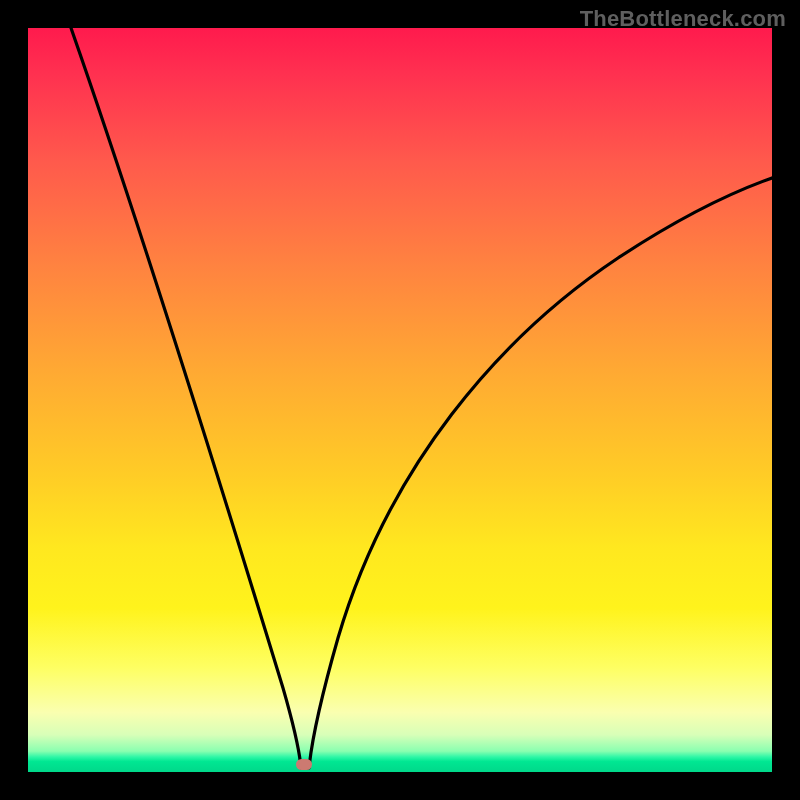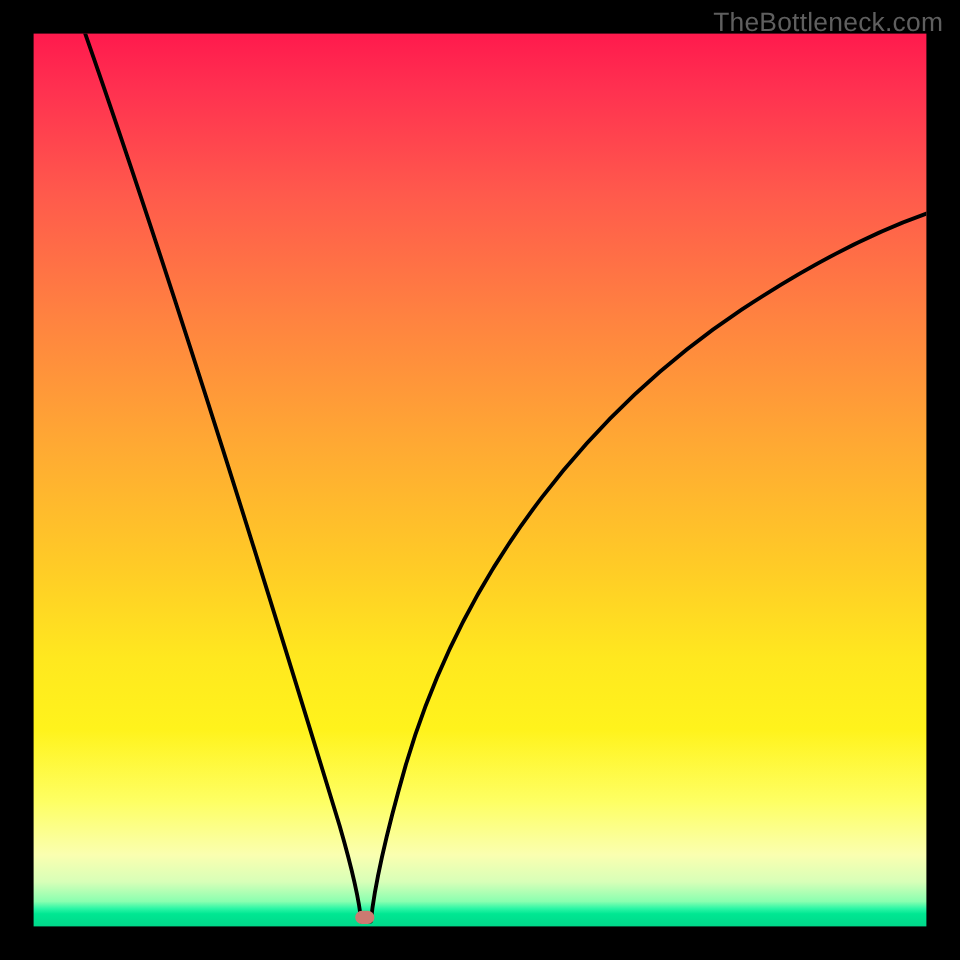--- a/index.html
+++ b/index.html
@@ -34,21 +34,21 @@
       #00e792 98.6%,
       #00d88a 100%
     );
   }
   .watermark {
     position: absolute;
     top: 6px;
     right: 14px;
     color: #5f5f5f;
     font-size: 22px;
-    font-weight: 400;
+    font-weight: 700;
     letter-spacing: 0.2px;
     z-index: 5;
   }
   svg.curve {
     position: absolute;
     left: 0;
     top: 0;
     width: 744px;
     height: 744px;
     z-index: 3;

